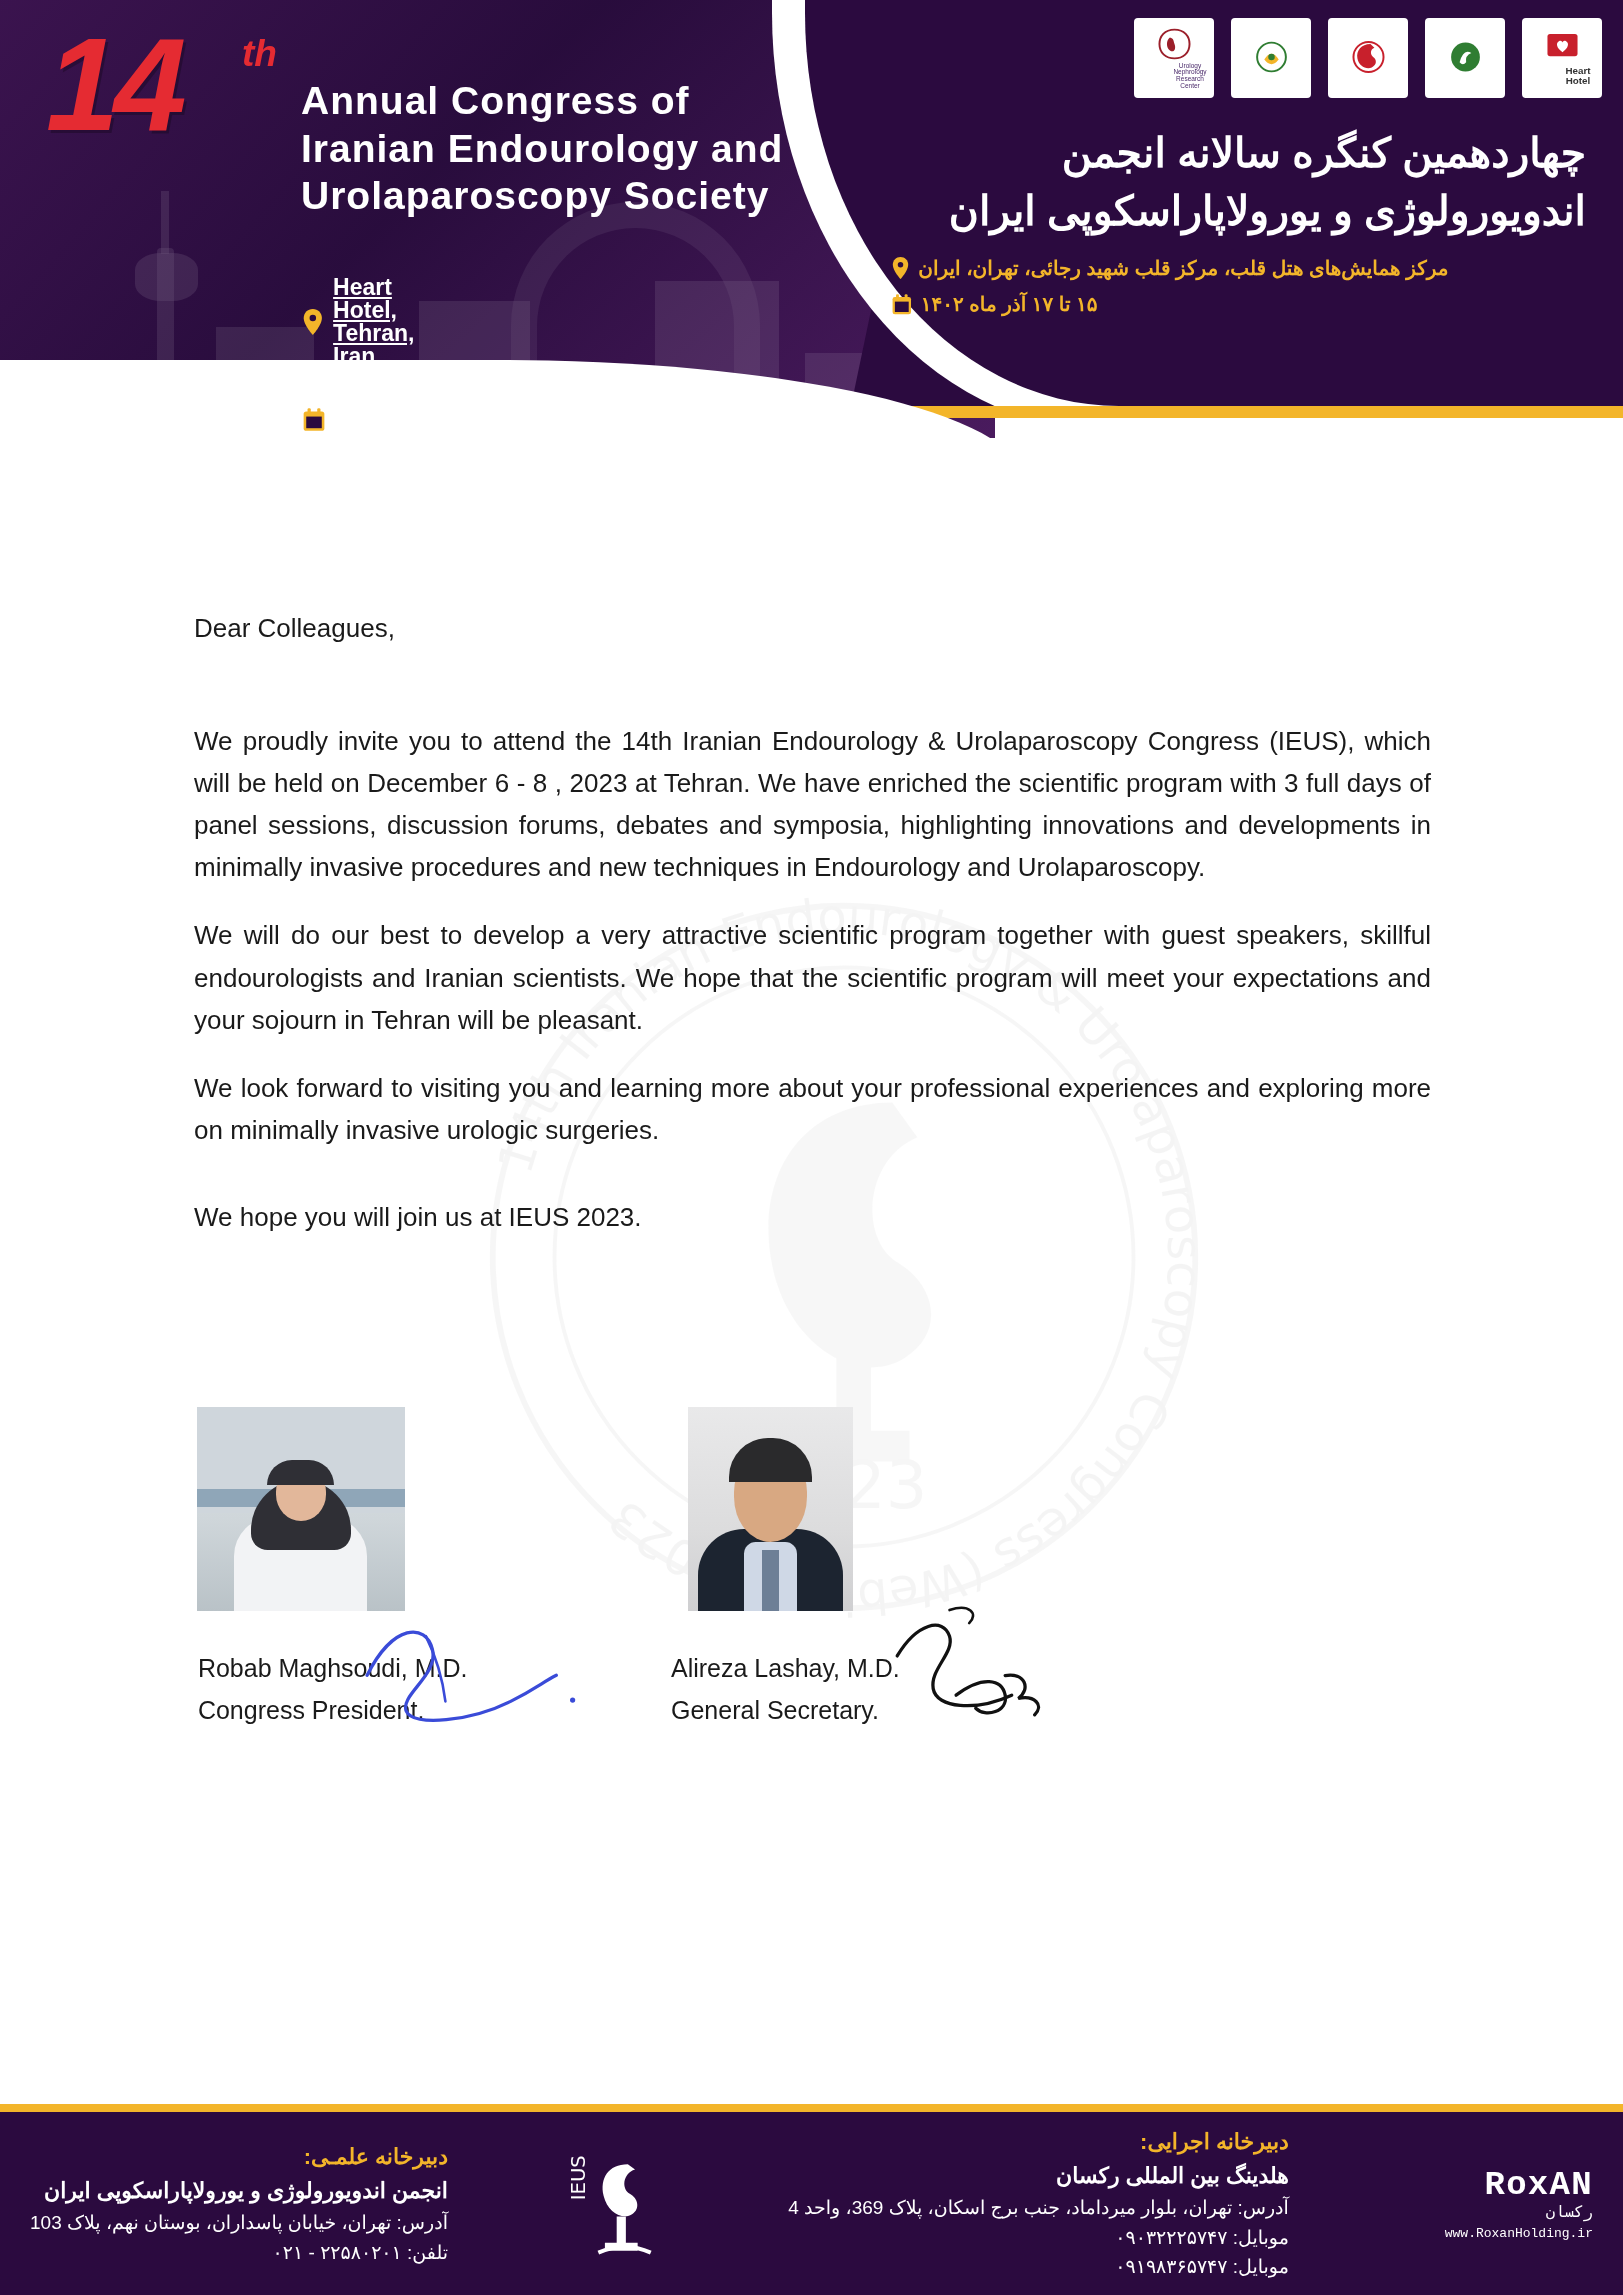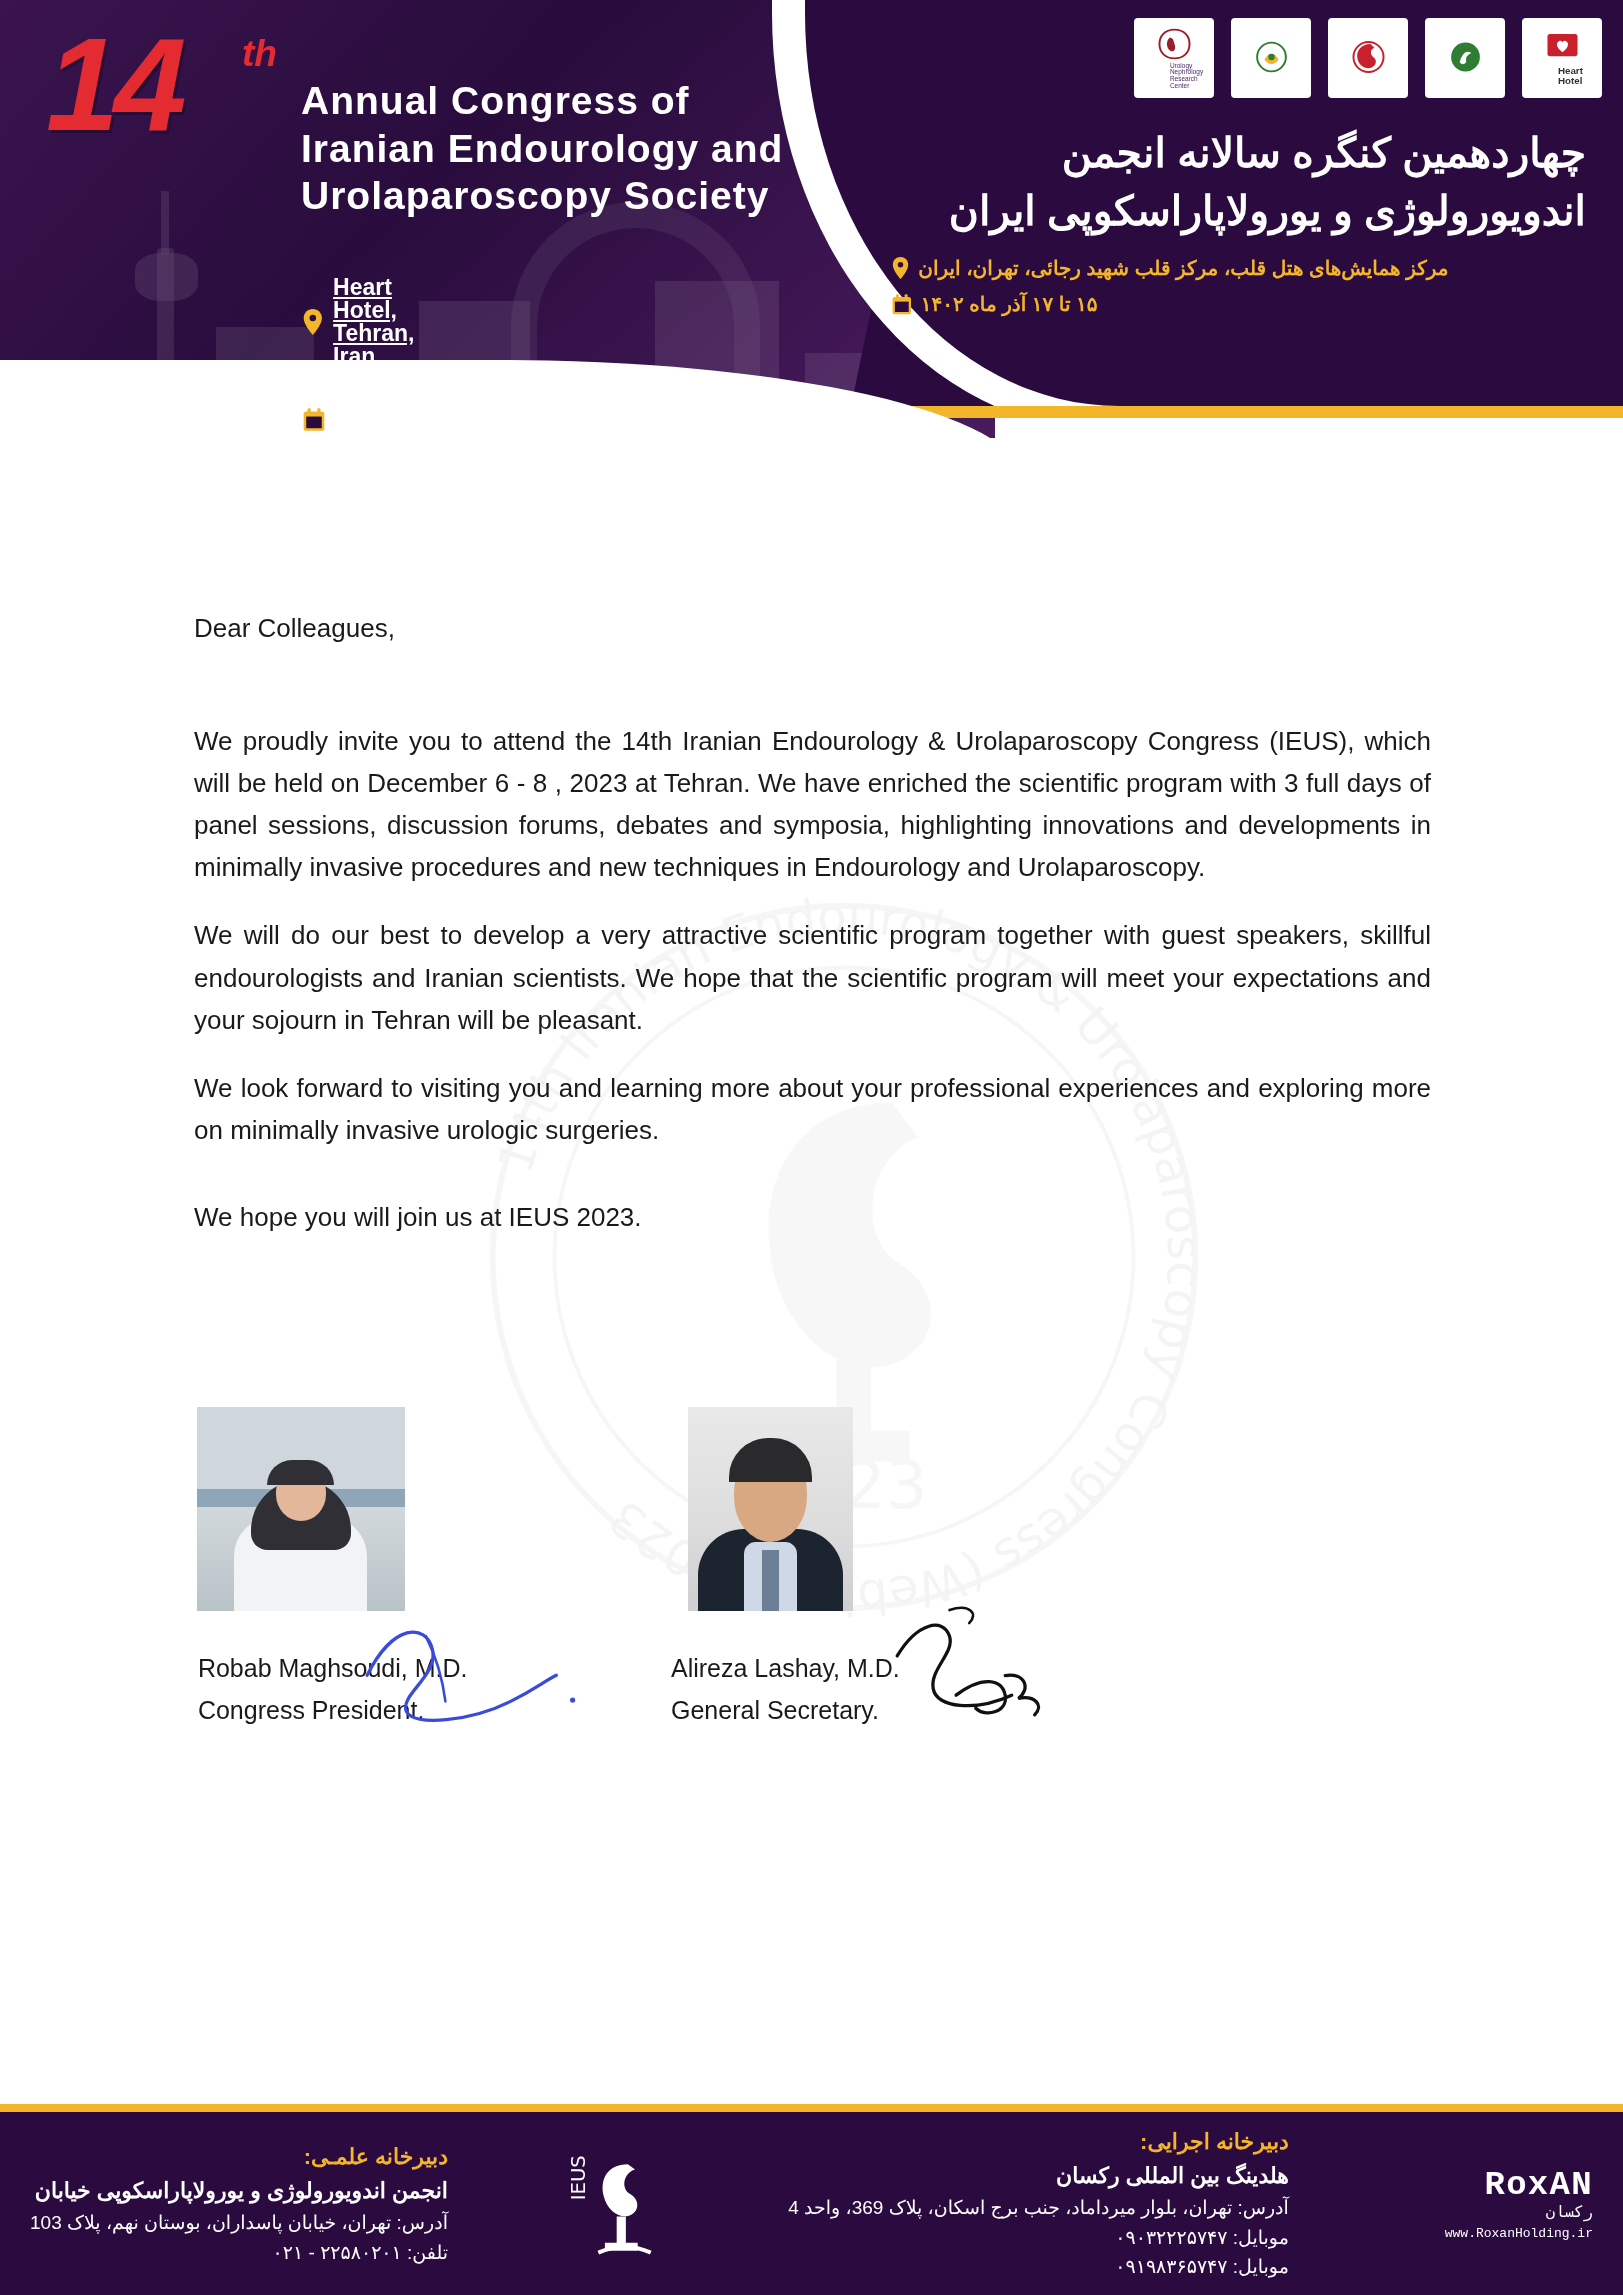--- a/index.html
+++ b/index.html
@@ -112,20 +112,21 @@
     display: flex;
     flex-direction: column;
     align-items: center;
     justify-content: center;
     padding: 3.9px;
   }
   .logo-mark { width: 41px; height: 34px; }
   .logo-cap {
     font-size: 6.5px;
     color: #4a2a6a;
+    text-align: center;
     line-height: 1.05;
     margin-top: 2px;
     max-width: 73px;
     overflow: hidden;
     padding-left: 32px;
   }
   .logo-cap.red { color: #b8232e; }
   .logo-cap.big { font-size: 9.8px; font-weight: bold; color: #333; }
 
   .header-left-text {
@@ -590,21 +591,21 @@
     </svg>
   </div>
 
 
   <div class="footer">
     <div class="footer-top-bar"></div>
     <div class="footer-inner">
 
       <div class="f-sci">
         <div class="f-head">دبیرخانه علمـی:</div>
-        <div class="f-sub">انجمن اندویورولوژی و یورولاپاراسکوپی خیابان</div>
+        <div class="f-sub">انجمن اندویورولوژی و یورولاپاراسکوپی ایران</div>
         <div class="f-line">آدرس: تهران، خیابان پاسداران، بوستان نهم، پلاک 103</div>
         <div class="f-line">تلفن: ۲۲۵۸۰۲۰۱ - ۰۲۱</div>
       </div>
 
       <div class="ieus-badge">
         <svg width="118" height="131" viewBox="0 0 180 200">
           <text x="40" y="95" font-size="30" fill="#ffffff" font-family="DejaVu Sans, sans-serif" transform="rotate(-90 40 95)">IEUS</text>
           <path d="M105 40 C75 40 62 62 68 88 C74 114 98 126 112 116 C124 108 121 92 108 85 C95 78 97 54 116 48 Z" fill="#ffffff"></path>
           <path d="M88 120 l0 40 l-18 0 l0 12 l50 0 l0 -12 l-18 0 l0 -40 Z" fill="#ffffff"></path>
           <path d="M60 175 q40 -18 80 0" fill="none" stroke="#ffffff" stroke-width="6"></path>

